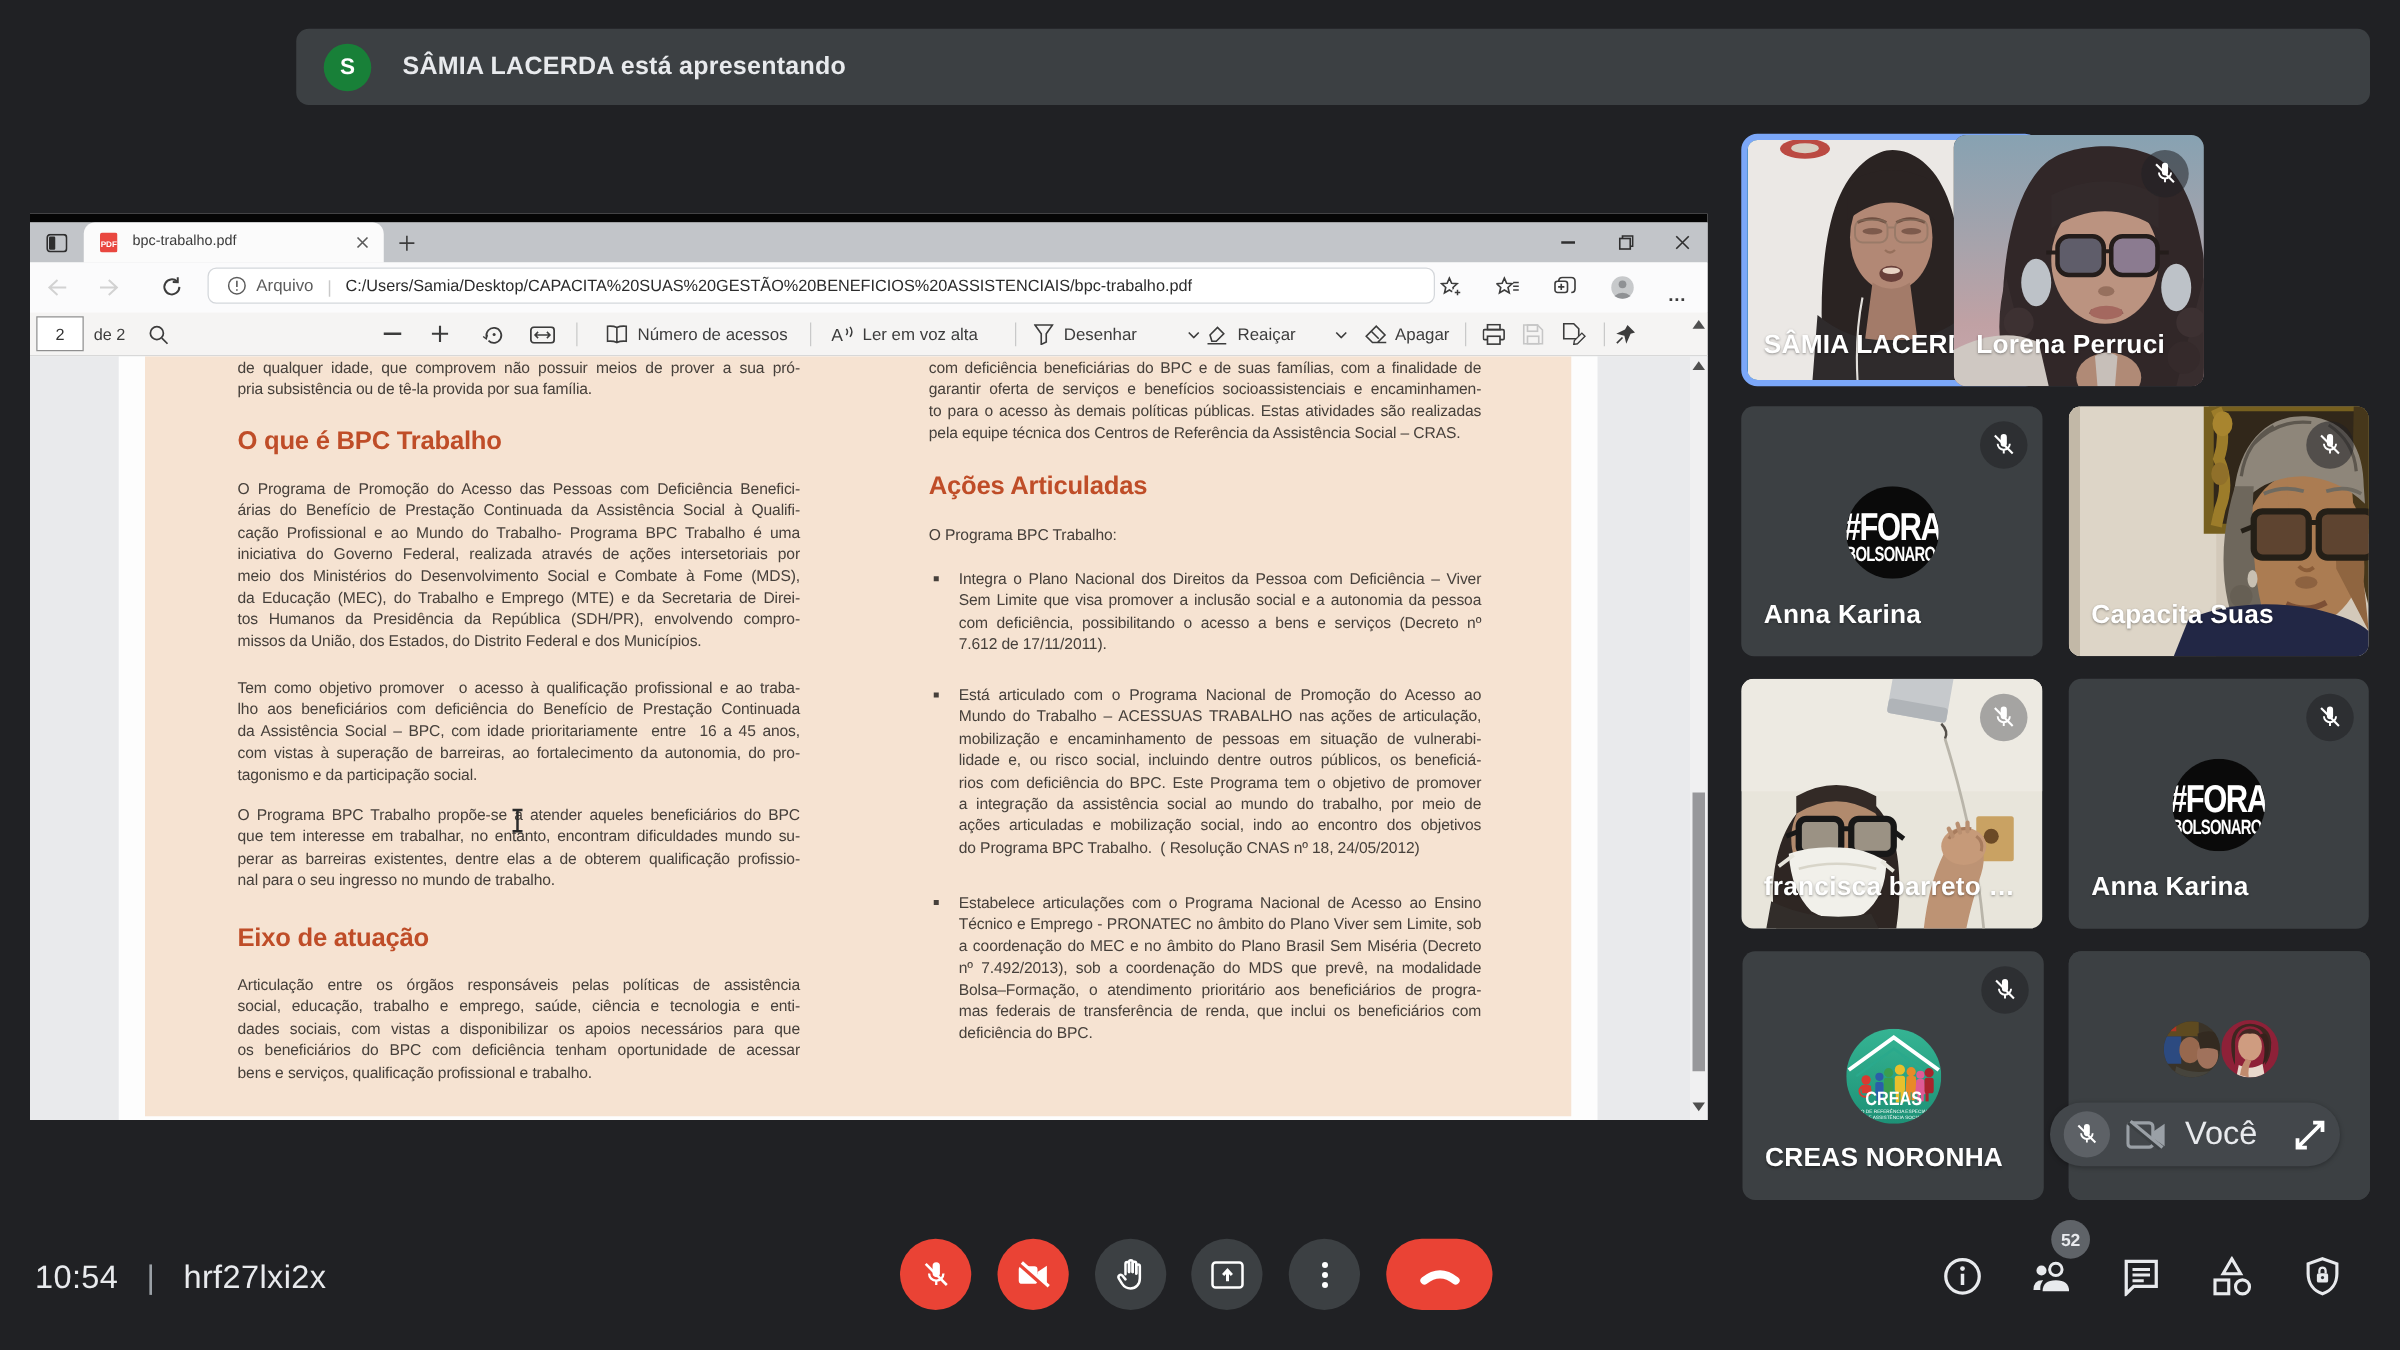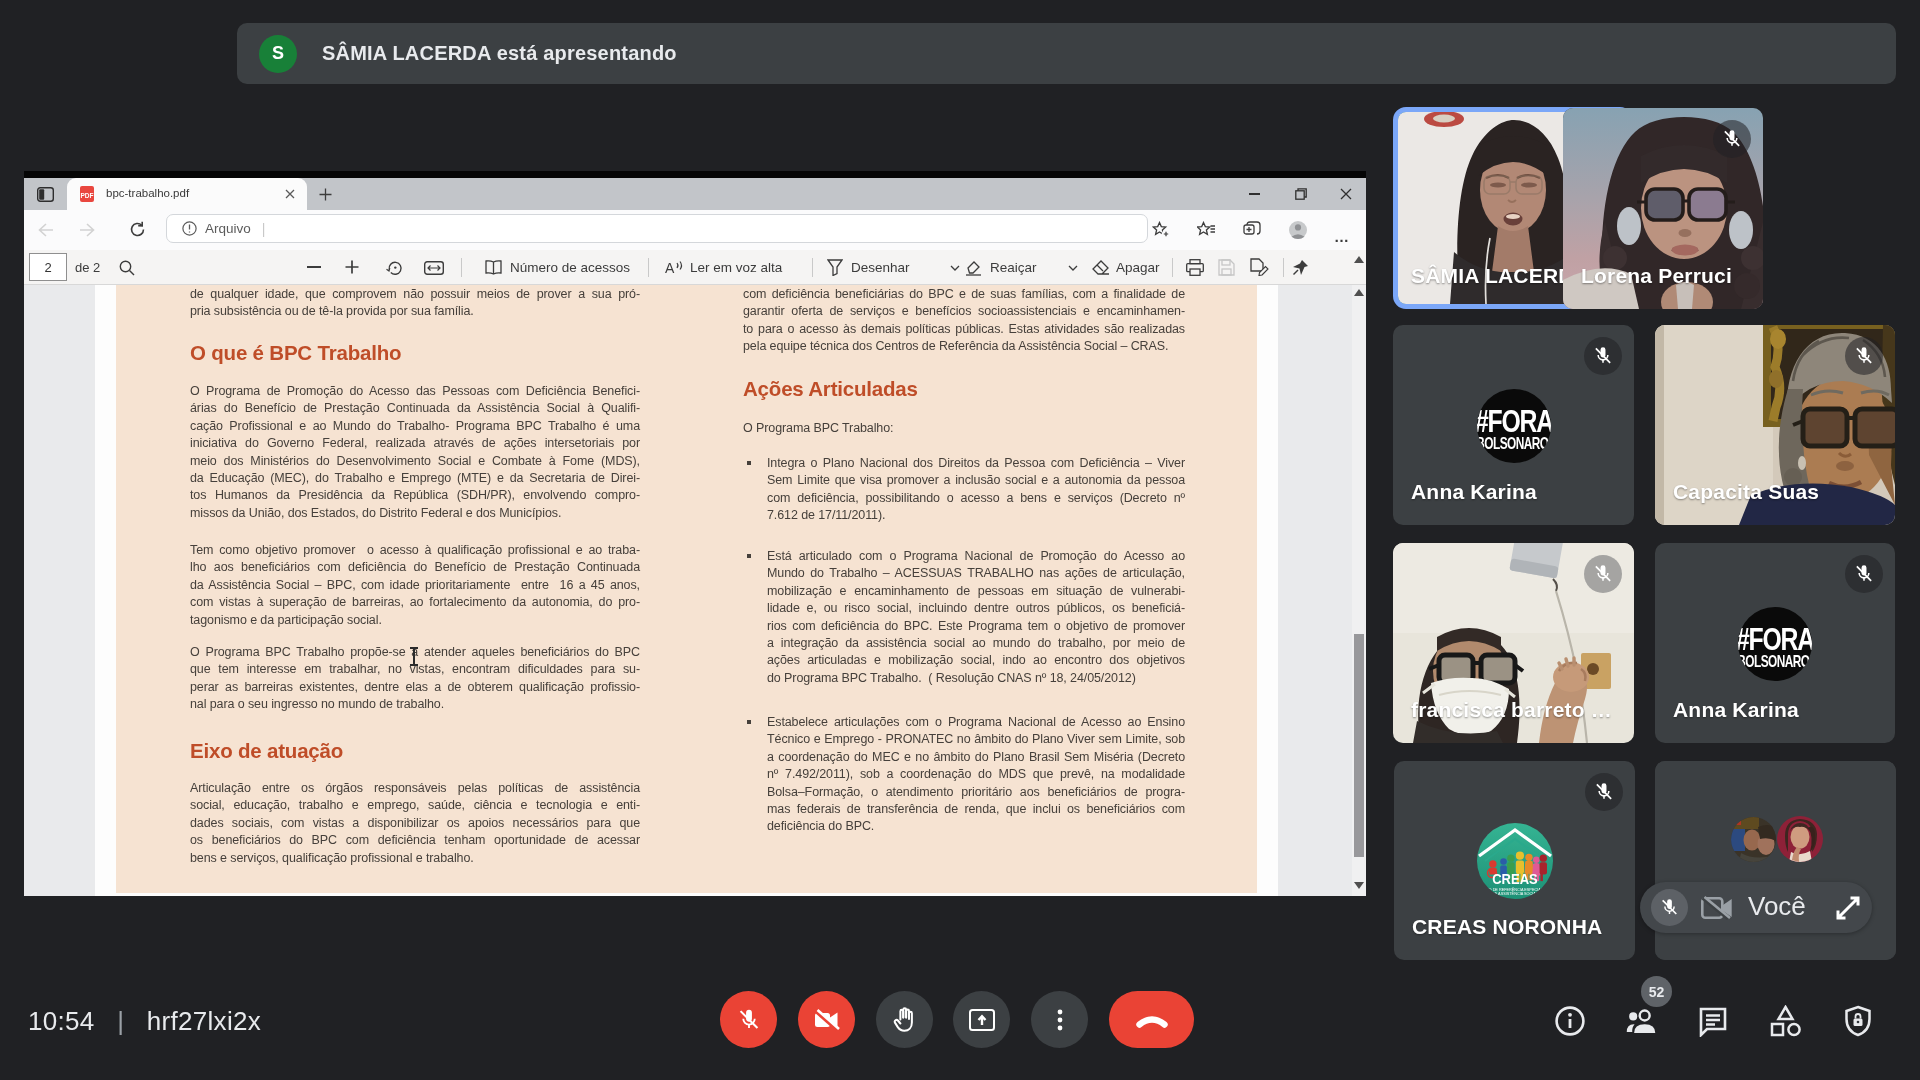--- a/index.html
+++ b/index.html
@@ -111,20 +111,21 @@
         <path d="M14.5 8.5 a6 6 0 1 1 -1.8 -4.3" fill="none" stroke="#3c3c3c" stroke-width="1.6"></path>
         <path d="M13.2 0.8 L13.2 4.8 L9.2 4.6" fill="none" stroke="#3c3c3c" stroke-width="1.6"></path>
       </svg>
       <div id="addr">
         <svg width="15" height="15" style="margin-left:15px;" viewBox="0 0 15 15">
           <circle cx="7.5" cy="7.5" r="6.6" fill="none" stroke="#5c5c5c" stroke-width="1.2"></circle>
           <path d="M7.5 3.6 V8.6 M7.5 10.4 V11.6" stroke="#5c5c5c" stroke-width="1.3"></path>
         </svg>
         <span style="font-size:13.5px;margin-left:8px;color:#5c5c5c;">Arquivo</span>
         <span style="color:#c9c9c9;margin:0 11px;font-size:14px;">|</span>
+        <span style="font-size:13px;color:#2b2b2b;">C:/Users/Samia/Desktop/CAPACITA%20SUAS%20GESTÃO%20BENEFICIOS%20ASSISTENCIAIS/bpc-trabalho.pdf</span>
       </div>
       <svg width="19" height="18" style="position:absolute;left:1128px;top:11px;" viewBox="0 0 19 18">
         <path d="M7.5 1.5 L9.3 5.6 L13.7 6 L10.4 9 L11.4 13.3 L7.5 11 L3.6 13.3 L4.6 9 L1.3 6 L5.7 5.6 Z" fill="none" stroke="#3c3c3c" stroke-width="1.3"></path>
         <circle cx="14" cy="13" r="4.3" fill="#fbfbfc"></circle>
         <path d="M14 10.8 V15.2 M11.8 13 H16.2" stroke="#3c3c3c" stroke-width="1.2"></path>
       </svg>
       <svg width="19" height="18" style="position:absolute;left:1173px;top:11px;" viewBox="0 0 19 18">
         <path d="M6.5 1.5 L8.3 5.6 L12.7 6 L9.4 9 L10.4 13.3 L6.5 11 L2.6 13.3 L3.6 9 L0.3 6 L4.7 5.6 Z" fill="none" stroke="#3c3c3c" stroke-width="1.3"></path>
         <path d="M13.5 5 H18 M13.5 8 H18 M13.5 11 H18" stroke="#3c3c3c" stroke-width="1.3"></path>
       </svg>
@@ -235,21 +236,21 @@
       </div>
       <div class="pdfcol" style="left:166px; top:257px; width:450px;">
         <div class="l">Tem como objetivo promover&nbsp; o acesso à qualificação profissional e ao traba-</div>
         <div class="l">lho aos beneficiários com deficiência do Benefício de Prestação Continuada</div>
         <div class="l">da Assistência Social – BPC, com idade prioritariamente&nbsp; entre&nbsp; 16 a 45 anos,</div>
         <div class="l">com vistas à superação de barreiras, ao fortalecimento da autonomia, do pro-</div>
         <div class="ll">tagonismo e da participação social.</div>
       </div>
       <div class="pdfcol" style="left:166px; top:359px; width:450px;">
         <div class="l">O Programa BPC Trabalho propõe-se a atender aqueles beneficiários do BPC</div>
-        <div class="l">que tem interesse em trabalhar, no vistas, encontram dificuldades para su-</div>
+        <div class="l">que tem interesse em trabalhar, no entanto, encontram dificuldades mundo su-</div>
         <div class="l">perar as barreiras existentes, dentre elas a de obterem qualificação profissio-</div>
         <div class="ll">nal para o seu ingresso no mundo de trabalho.</div>
       </div>
       <div class="h1o" style="left:166px; top:454px;">Eixo de atuação</div>
       <div class="pdfcol" style="left:166px; top:495px; width:450px;">
         <div class="l">Articulação entre os órgãos responsáveis pelas políticas de assistência</div>
         <div class="l">social, educação, trabalho e emprego, saúde, ciência e tecnologia e enti-</div>
         <div class="l">dades sociais, com vistas a disponibilizar os apoios necessários para que</div>
         <div class="l">os beneficiários do BPC com deficiência tenham oportunidade de acessar</div>
         <div class="ll">bens e serviços, qualificação profissional e trabalho.</div>
@@ -285,21 +286,21 @@
           <div class="l">ações articuladas e mobilização social, indo ao encontro dos objetivos</div>
           <div class="ll">do Programa BPC Trabalho.&nbsp; ( Resolução CNAS nº 18, 24/05/2012)</div>
         </div>
       </div>
       <div class="bullet" style="left:719px; top:429px; width:442px;">
         <div class="bm"></div>
         <div class="pdfcol" style="left:24px; top:0; width:418px; position:relative;">
           <div class="l">Estabelece articulações com o Programa Nacional de Acesso ao Ensino</div>
           <div class="l">Técnico e Emprego - PRONATEC no âmbito do Plano Viver sem Limite, sob</div>
           <div class="l">a coordenação do MEC e no âmbito do Plano Brasil Sem Miséria (Decreto</div>
-          <div class="l">nº 7.492/2011), sob a coordenação do MDS que prevê, na modalidade</div>
+          <div class="l">nº 7.492/2013), sob a coordenação do MDS que prevê, na modalidade</div>
           <div class="l">Bolsa–Formação, o atendimento prioritário aos beneficiários de progra-</div>
           <div class="l">mas federais de transferência de renda, que inclui os beneficiários com</div>
           <div class="ll">deficiência do BPC.</div>
         </div>
       </div>
 
       <div style="position:absolute;left:389px;top:363px;width:2px;height:17px;background:#2b2b2b;"></div>
       <div style="position:absolute;left:386px;top:362px;width:8px;height:2px;background:#2b2b2b;"></div>
       <div style="position:absolute;left:386px;top:379px;width:8px;height:2px;background:#2b2b2b;"></div>
 

